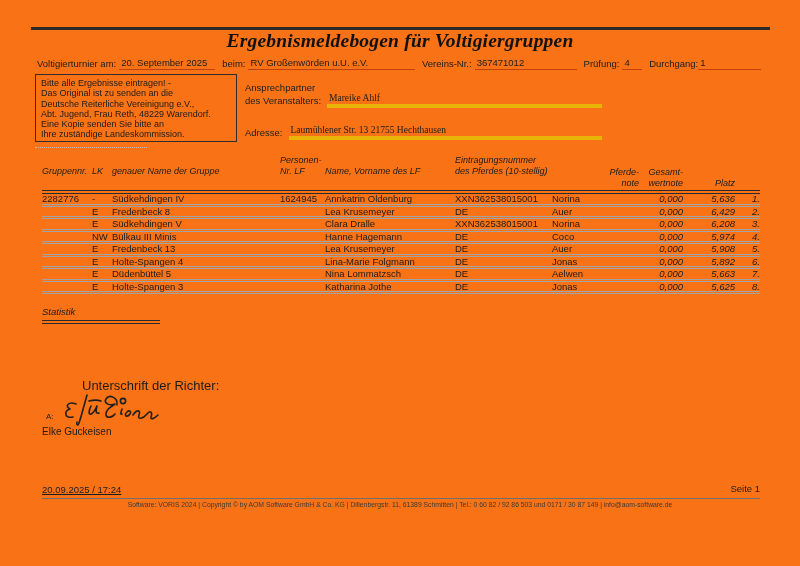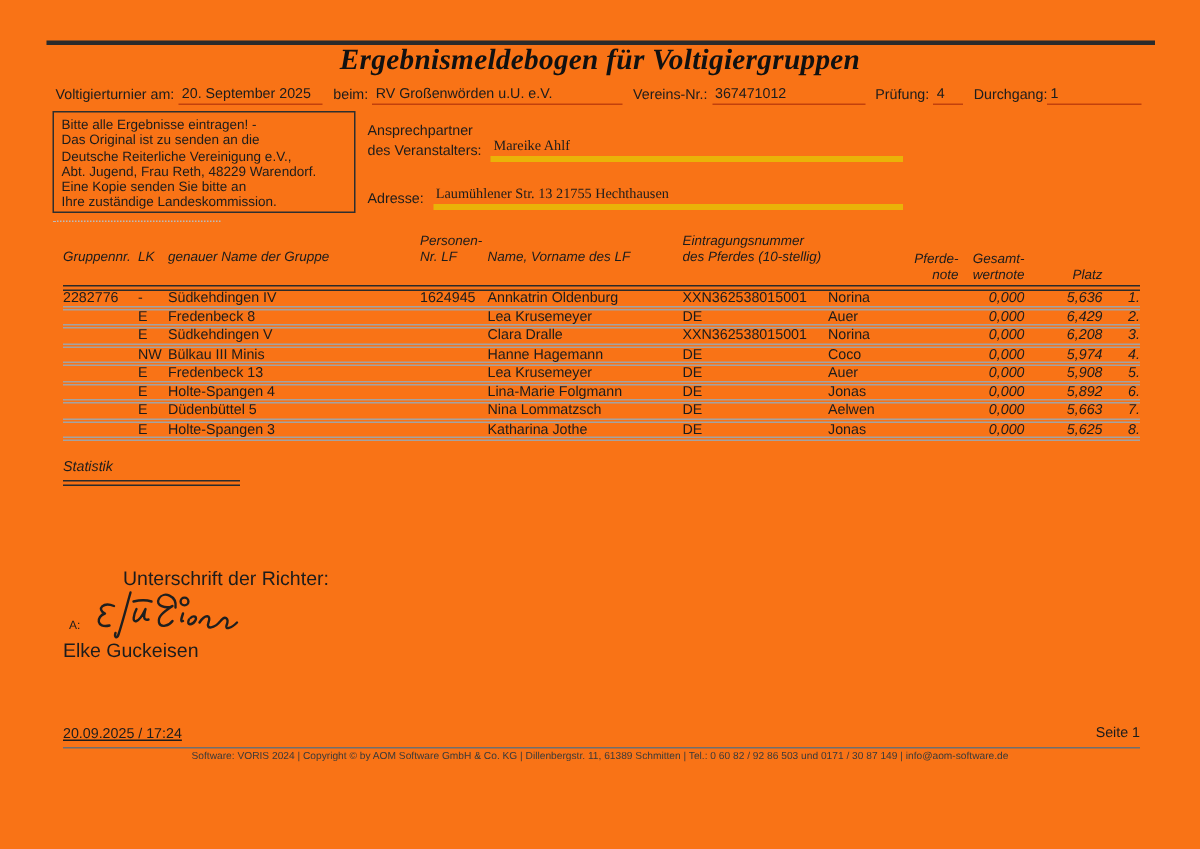--- a/index.html
+++ b/index.html
@@ -59,21 +59,21 @@
   .stat-title { font-style:italic; }
   .stat-rule { width:118px; border-top:4px double #2b2b2b; margin-top:3px; }
   .stat-rows { margin-top:8px; }
   .stat-row { display:flex; height:15.5px; }
   .stat-label { width:68px; }
   
   .unterschrift { position:absolute; top:378px; left:42px; font-size:13px;margin-left:40px; }
   .sig-area { position:absolute; top:392px; left:46px; display:flex; align-items:center; }
   .sig-prefix { font-size:8px; margin-right:8px; margin-top:8px; }
   .sig-svg { display:block; }
-  .sig-name { position:absolute; top:426px; left:42px; font-size:13px; }
+  .sig-name { position:absolute; top:426px; left:42px; font-size:10px; }
   
   .footer-date { position:absolute; top:484px; left:42px; font-size:9.5px;text-decoration:underline; }
   .footer-page { position:absolute; top:483px; right:40px; font-size:9.5px; }
   .footer-rule { position:absolute; top:498px; left:42px; width:718px; border-top:1.5px solid #6f6f6f; }
   .footer-software { position:absolute; top:501px; left:0; width:800px; text-align:center; font-size:6.8px; color:#3a3a3a; }
 </style>
 </head>
 <body>
 
 <div class="page">

